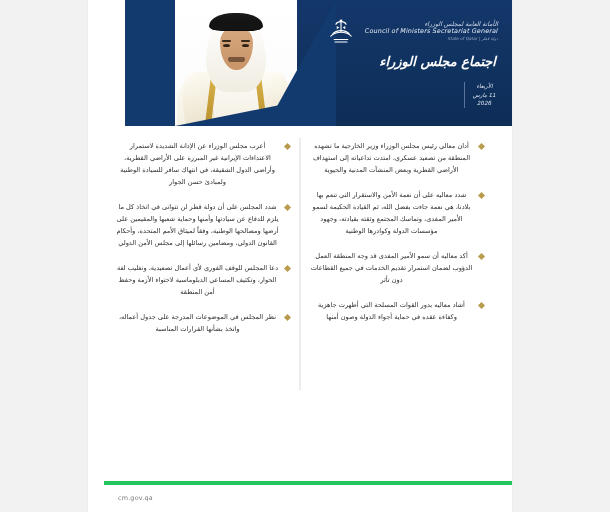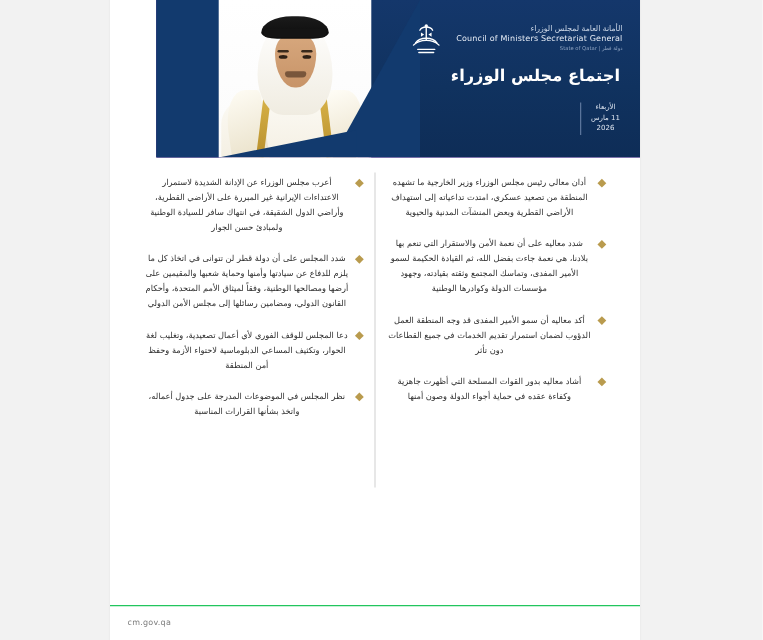--- a/index.html
+++ b/index.html
@@ -32,20 +32,21 @@
     box-shadow: 0 0 0 1px rgba(0,0,0,0.02);
   }
 
   
   .header {
     position: relative;
     width: 387px;
     height: 126px;
     background: #4c1d95;
     overflow: hidden;
+    font-style: italic;
   }
   .header-bg-deep {
     position: absolute;
     inset: 0;
     background: linear-gradient(180deg, #14376b 0%, #10325f 55%, #0e2d57 100%);
   }
   
   .photo-wrap {
     position: absolute;
     left: 50px;
@@ -334,26 +335,26 @@
     color: #2f2f2f;
     font-size: 6.6px;
     line-height: 1.82;
     text-align: center;
     direction: rtl;
   }
 
   
   .footer {
     position: absolute;
-    left: 0;
+    left: 16px;
     bottom: 0;
     width: 424px;
     height: 27px;
     background: #ffffff;
-    border-top: 1px solid #22c55e;
+    border-top: 4px solid #22c55e;
   }
   .footer-url {
     position: absolute;
     left: 14px;
     top: 9px;
     color: #7b7b7b;
     font-size: 6.4px;
     letter-spacing: .2px;
     direction: ltr;
   }

